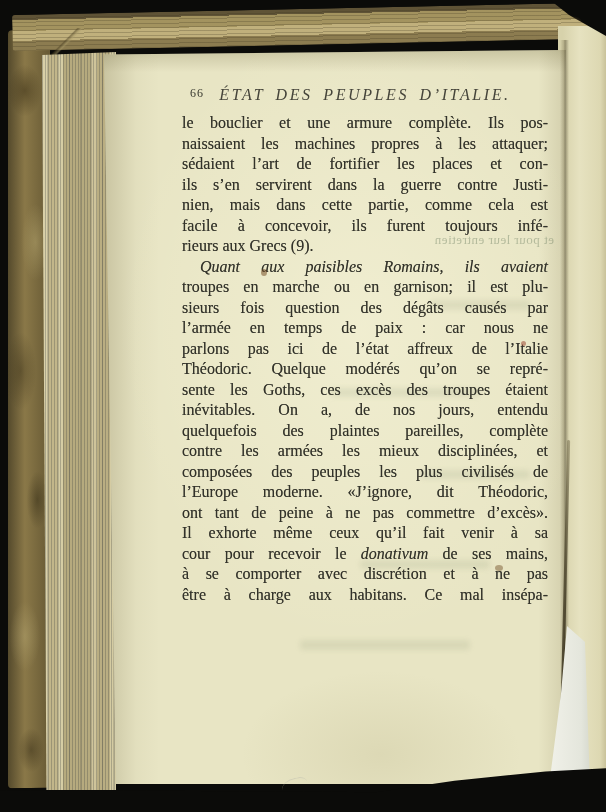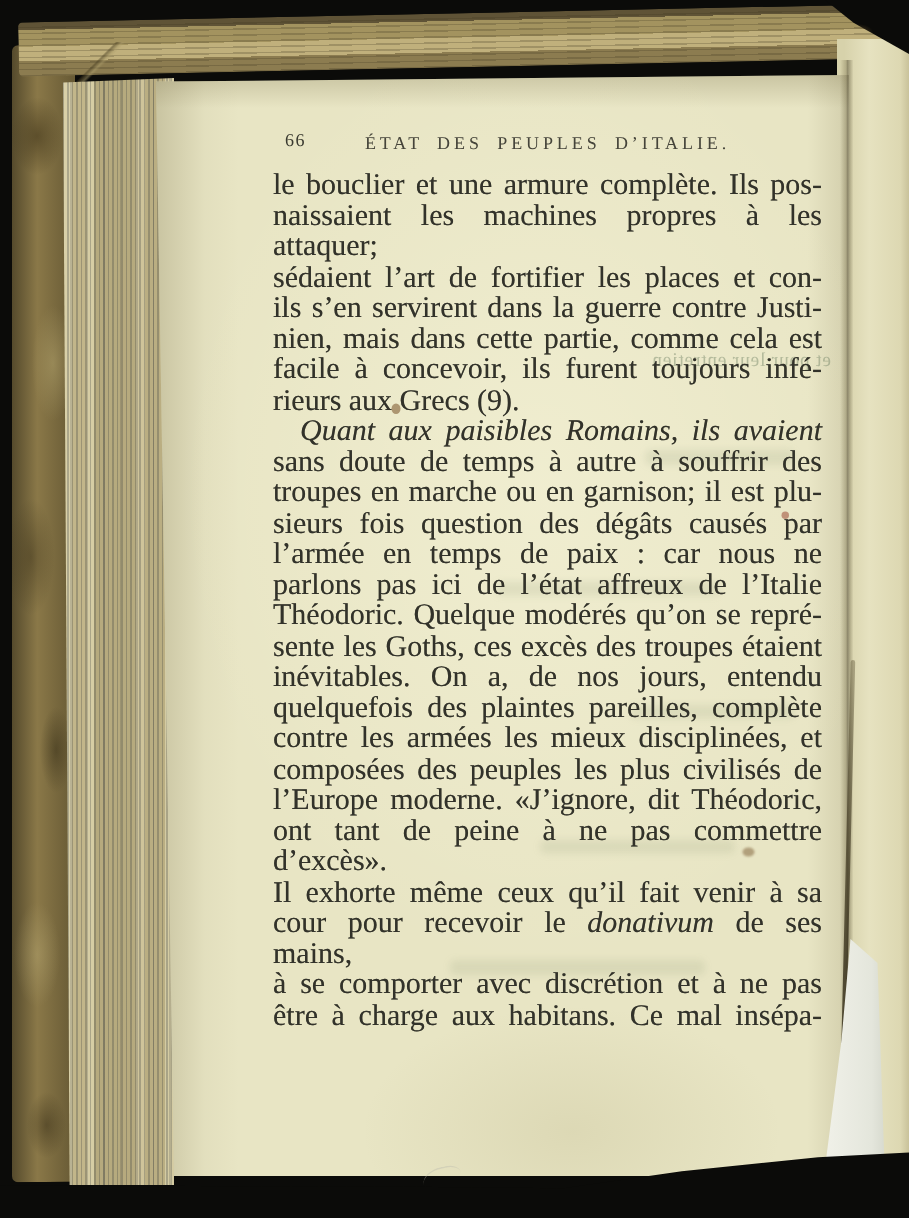--- a/index.html
+++ b/index.html
@@ -101,25 +101,26 @@
   .header-row{
     position:relative;height:22px;margin-bottom:5px;
     text-align:center;
   }
   .page-number{
     position:absolute;left:8px;top:0;
     font-size:12px;letter-spacing:1px;color:#3a3a30;
   }
   .running-header{
     display:inline-block;
-    font-size:12px;letter-spacing:2.6px;color:#43permil413a;
+    font-size:16px;letter-spacing:2.6px;color:#43permil413a;
     color:#45443a;
     word-spacing:4px;
-  }
-  .body-lines{font-size:20px;line-height:20.5px;}
+    font-style:italic;
+  }
+  .body-lines{font-size:16px;line-height:20.5px;}
   .line{
     text-align:justify;
     text-align-last:justify;
     text-shadow:0 0 .4px rgba(45,45,35,.55);
   }
   .line.align-left{text-align-last:left;}
   .line.indent span:first-child{padding-left:18px;font-style:italic;}
   .italic{font-style:italic;}
   
   .showthrough{
@@ -181,21 +182,20 @@
   </div>
   <div class="body-lines">
       <div class="line"><span>le bouclier et une armure complète. Ils pos-</span></div>
       <div class="line"><span>naissaient les machines propres à les attaquer;</span></div>
       <div class="line"><span>sédaient l’art de fortifier les places et con-</span></div>
       <div class="line"><span>ils s’en servirent dans la guerre contre Justi-</span></div>
       <div class="line"><span>nien, mais dans cette partie, comme cela est</span></div>
       <div class="line"><span>facile à concevoir, ils furent toujours infé-</span></div>
       <div class="line align-left"><span>rieurs aux Grecs (9).</span></div>
       <div class="line indent"><span>Quant aux paisibles Romains, ils avaient</span></div>
-      <div class="line"><span>sans doute de temps à autre à souffrir des</span></div>
       <div class="line"><span>troupes en marche ou en garnison; il est plu-</span></div>
       <div class="line"><span>sieurs fois question des dégâts causés par</span></div>
       <div class="line"><span>l’armée en temps de paix : car nous ne</span></div>
       <div class="line"><span>parlons pas ici de l’état affreux de l’Italie</span></div>
       <div class="line"><span>Théodoric. Quelque modérés qu’on se repré-</span></div>
       <div class="line"><span>sente les Goths, ces excès des troupes étaient</span></div>
       <div class="line"><span>inévitables. On a, de nos jours, entendu</span></div>
       <div class="line"><span>quelquefois des plaintes pareilles, complète</span></div>
       <div class="line"><span>contre les armées les mieux disciplinées, et</span></div>
       <div class="line"><span>composées des peuples les plus civilisés de</span></div>

